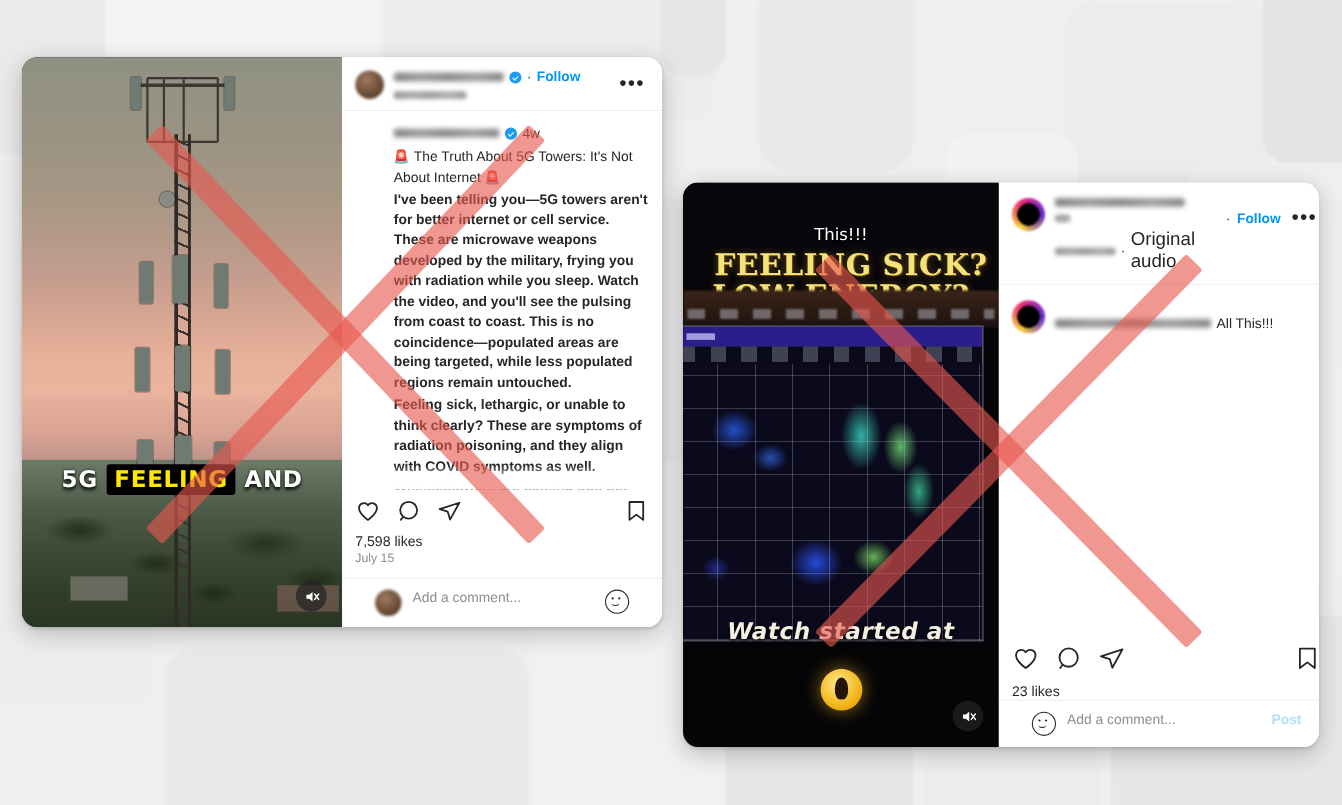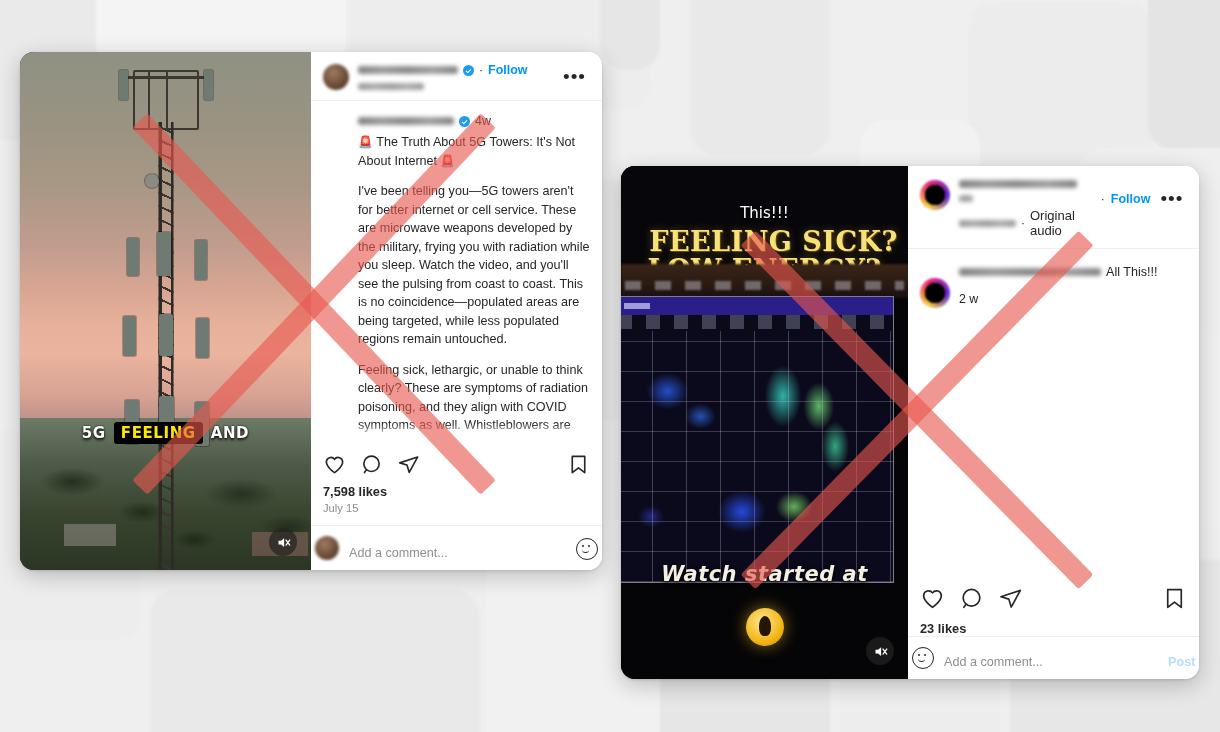--- a/index.html
+++ b/index.html
@@ -50,21 +50,21 @@
   .panelant{position:absolute;background:#6f7a72;border-radius:2px;box-shadow:0 0 0 1px rgba(0,0,0,.25);}
   .dish{position:absolute;width:14px;height:14px;border-radius:50%;background:#8a8b85;box-shadow:0 0 0 1px rgba(0,0,0,.3);}
   .topframe{position:absolute;left:50%;transform:translateX(-50%);top:18px;width:62px;height:56px;
     border:2px solid #3c3733;border-radius:2px;}
   .topframe:before,.topframe:after{content:"";position:absolute;top:0;bottom:0;width:2px;background:#3c3733;}
   .topframe:before{left:50%;}
   .topframe:after{left:22%;}
 
   
   .vidcap{position:absolute;left:0;right:0;display:flex;justify-content:center;align-items:center;gap:8px;
-    font-family:"DejaVu Sans", sans-serif;font-weight:bold;font-size:15px;letter-spacing:.6px;}
+    font-family:"DejaVu Sans", sans-serif;font-weight:bold;font-size:21px;letter-spacing:.6px;}
   .vidcap .w{color:#fff;text-shadow:0 2px 3px rgba(0,0,0,.8),0 0 2px rgba(0,0,0,.9);}
   .vidcap .hl{color:#ffe800;background:#000;padding:2px 7px;border-radius:3px;}
 
   
   .darkvid{position:absolute;inset:0;background:#050507;}
   .dv-top{position:absolute;left:0;right:0;top:0;height:96px;background:#07060a;}
   .bigtxt{position:absolute;left:0;right:0;text-align:center;font-family:"DejaVu Serif", serif;
     font-weight:bold;font-style:normal;letter-spacing:.5px;}
   .thisline{position:absolute;left:0;right:0;text-align:center;color:#fff;
     font-family:"DejaVu Sans", sans-serif;font-size:15px;text-shadow:0 1px 3px #000;}
@@ -118,41 +118,41 @@
   .redact{height:8px;border-radius:3px;
     background:linear-gradient(90deg,#6d6d6d,#8b8b8b,#767676,#909090,#707070);
     filter:blur(2.3px);opacity:.85;}
   .redact.sm{height:7px;filter:blur(2.1px);opacity:.72;}
   .uname-row{display:flex;align-items:center;gap:5px;}
   .verif{width:11px;height:11px;border-radius:50%;background:#1d9bf0;flex:0 0 auto;position:relative;}
   .verif:after{content:"";position:absolute;left:3px;top:4.5px;width:4px;height:2px;
     border-left:1.6px solid #fff;border-bottom:1.6px solid #fff;transform:rotate(-45deg);}
   .dot{color:#262626;font-size:12px;}
   .follow{color:#0095f6;font-weight:bold;font-size:12.5px;cursor:pointer;}
-  .origaudio{color:#262626;font-size:13px;}
+  .origaudio{color:#262626;font-size:17px;}
   .dots3{color:#262626;font-size:19px;line-height:10px;letter-spacing:1px;padding:0 4px;cursor:pointer;}
 
   
   .pbody{flex:1 1 auto;overflow:hidden;position:relative;}
   .capblk{display:flex;gap:9px;padding:11px 12px 0 12px;align-items:flex-end;}
   .captxt{font-size:12.6px;line-height:1.47;color:#262626;min-width:0;}
   .emoji{font-size:12px;}
   .cap-first{margin:0;}
-  .cap-p{margin:12px 0 0 0;}
+  .cap-p{margin:2px 0 0 0;font-weight:bold;}
   .fadeout{position:absolute;left:0;right:0;bottom:0;height:22px;
     background:linear-gradient(180deg,rgba(255,255,255,0),#fff 72%);}
 
   
   .actions{display:flex;align-items:center;padding:8px 12px 2px 12px;}
   .actions .grp{display:flex;align-items:center;gap:14px;}
   .actions .sp{flex:1 1 auto;}
   .icon{cursor:pointer;display:block;}
-  .likes{font-weight:bold;font-size:12.8px;color:#262626;padding:6px 12px 0 12px;}
+  .likes{font-weight:normal;font-size:12.8px;color:#262626;padding:6px 12px 0 12px;}
   .date{font-size:11.2px;color:#8e8e8e;padding:3px 12px 11px 12px;}
-  .commentbar{display:flex;align-items:flex-end;gap:10px;border-top:1px solid #efefef;padding:10px 4px;}
+  .commentbar{display:flex;align-items:flex-start;gap:10px;border-top:1px solid #efefef;padding:10px 30px;}
   .cplace{flex:1 1 auto;font-size:12.6px;color:#8e8e8e;}
   .postbtn{color:#b2dffc;font-size:12.6px;font-weight:bold;cursor:pointer;}
   .smiley{width:20px;height:20px;border-radius:50%;border:1.4px solid #262626;position:relative;flex:0 0 auto;cursor:pointer;}
   .smiley:before{content:"";position:absolute;left:4.5px;top:5.5px;width:2px;height:2px;border-radius:50%;background:#262626;
     box-shadow:6px 0 0 #262626;}
   .smiley:after{content:"";position:absolute;left:5px;top:9.5px;width:7px;height:3.5px;
     border-bottom:1.4px solid #262626;border-radius:0 0 6px 6px;}
 
   
   .xmark{position:absolute;pointer-events:none;}
@@ -354,21 +354,20 @@
     </div>
 
     <div class="pbody">
       <div class="capblk" style="padding-top:14px;">
         <div class="ava ring big"></div>
         <div class="captxt" style="flex:1 1 auto;">
           <div class="uname-row">
             <div class="redact" style="width:142px;"></div>
             <span style="color:#262626;font-size:12.6px;">All This!!!</span>
           </div>
-          <div style="color:#262626;font-size:12.4px;margin-top:8px;">2 w</div>
         </div>
       </div>
     </div>
 
     <div class="actions" style="padding-bottom:0;">
       <div class="grp">
         <svg class="icon" width="25" height="25" viewBox="0 0 24 24" fill="none" stroke="#262626" stroke-width="1.6">
           <path d="M12 20.5S3.5 14.8 3.5 9.2A4.7 4.7 0 0 1 12 6.6a4.7 4.7 0 0 1 8.5 2.6c0 5.6-8.5 11.3-8.5 11.3z" stroke-linejoin="round"></path>
         </svg>
         <svg class="icon" width="25" height="25" viewBox="0 0 24 24" fill="none" stroke="#262626" stroke-width="1.6">

